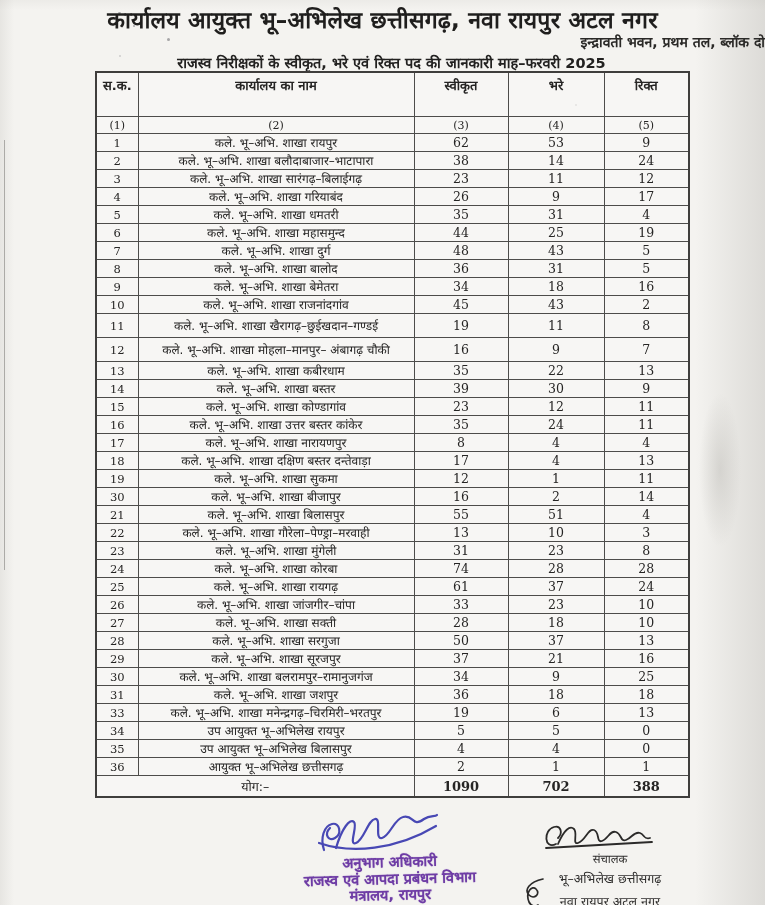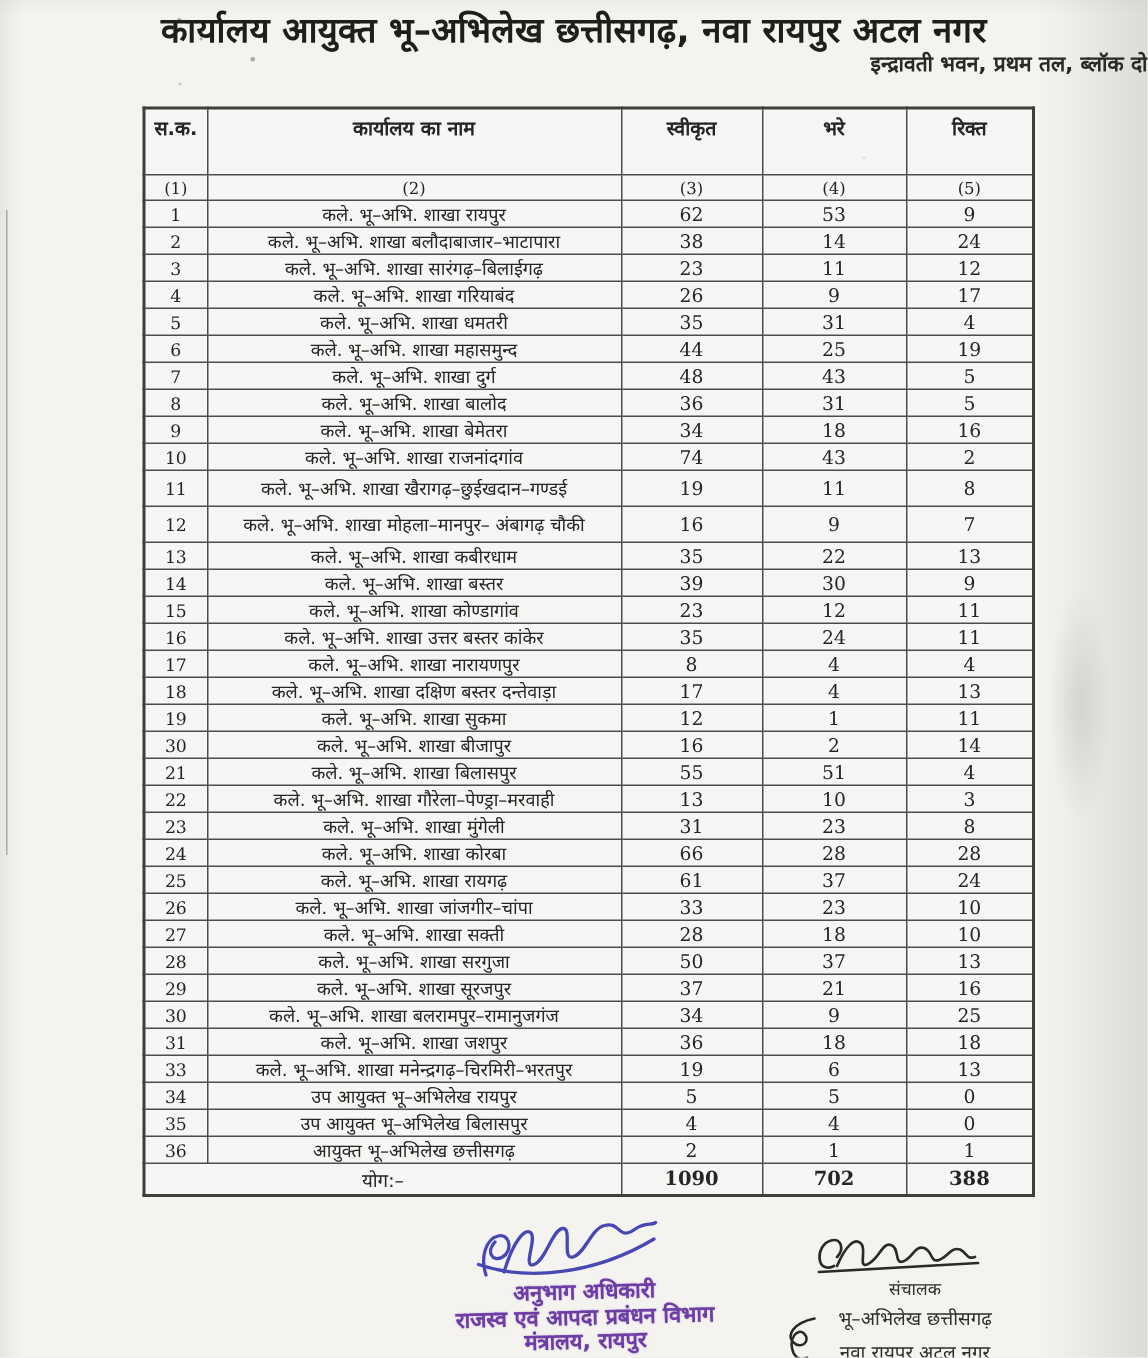--- a/index.html
+++ b/index.html
@@ -87,20 +87,21 @@
   <div class="speck" style="left:133px;top:25px;width:2px;height:2px;"></div>
   <div class="speck" style="left:155px;top:18px;width:3px;height:2px;"></div>
   <div class="speck" style="left:167px;top:38px;width:3px;height:3px;"></div>
   <div class="speck" style="left:119px;top:55px;width:2px;height:2px;opacity:.5;"></div>
   <div class="speck" style="left:560px;top:88px;width:2px;height:2px;opacity:.4;"></div>
   <div class="speck" style="left:575px;top:104px;width:2px;height:2px;opacity:.35;"></div>
   <div class="smudge" style="left:690px;top:360px;width:60px;height:220px;"></div>
 
   <div class="doc-title">कार्यालय आयुक्त भू–अभिलेख छत्तीसगढ़, नवा रायपुर अटल नगर</div>
   <div class="doc-subtitle">इन्द्रावती भवन, प्रथम तल, ब्लॉक दो</div>
+  <div class="table-title">राजस्व निरीक्षकों के स्वीकृत, भरे एवं रिक्त पद की जानकारी माह–फरवरी 2025</div>
 
   <table class="main">
     <colgroup>
       <col style="width:42px">
         <col style="width:276px">
         <col style="width:94px">
         <col style="width:96px">
         <col style="width:85px">
     </colgroup>
     <thead>
@@ -188,21 +189,21 @@
       <td class="c-sn">9</td>
       <td class="c-name">कले. भू–अभि. शाखा बेमेतरा</td>
       <td class="c-num">34</td>
       <td class="c-num">18</td>
       <td class="c-num">16</td>
     </tr>
 
     <tr>
       <td class="c-sn">10</td>
       <td class="c-name">कले. भू–अभि. शाखा राजनांदगांव</td>
-      <td class="c-num">74</td>
+      <td class="c-num">45</td>
       <td class="c-num">43</td>
       <td class="c-num">2</td>
     </tr>
 
     <tr>
       <td class="c-sn">11</td>
       <td class="c-name">कले. भू–अभि. शाखा खैरागढ़–छुईखदान–गण्डई</td>
       <td class="c-num">19</td>
       <td class="c-num">11</td>
       <td class="c-num">8</td>
@@ -300,21 +301,21 @@
       <td class="c-sn">23</td>
       <td class="c-name">कले. भू–अभि. शाखा मुंगेली</td>
       <td class="c-num">31</td>
       <td class="c-num">23</td>
       <td class="c-num">8</td>
     </tr>
 
     <tr>
       <td class="c-sn">24</td>
       <td class="c-name">कले. भू–अभि. शाखा कोरबा</td>
-      <td class="c-num">66</td>
+      <td class="c-num">74</td>
       <td class="c-num">28</td>
       <td class="c-num">28</td>
     </tr>
 
     <tr>
       <td class="c-sn">25</td>
       <td class="c-name">कले. भू–अभि. शाखा रायगढ़</td>
       <td class="c-num">61</td>
       <td class="c-num">37</td>
       <td class="c-num">24</td>

